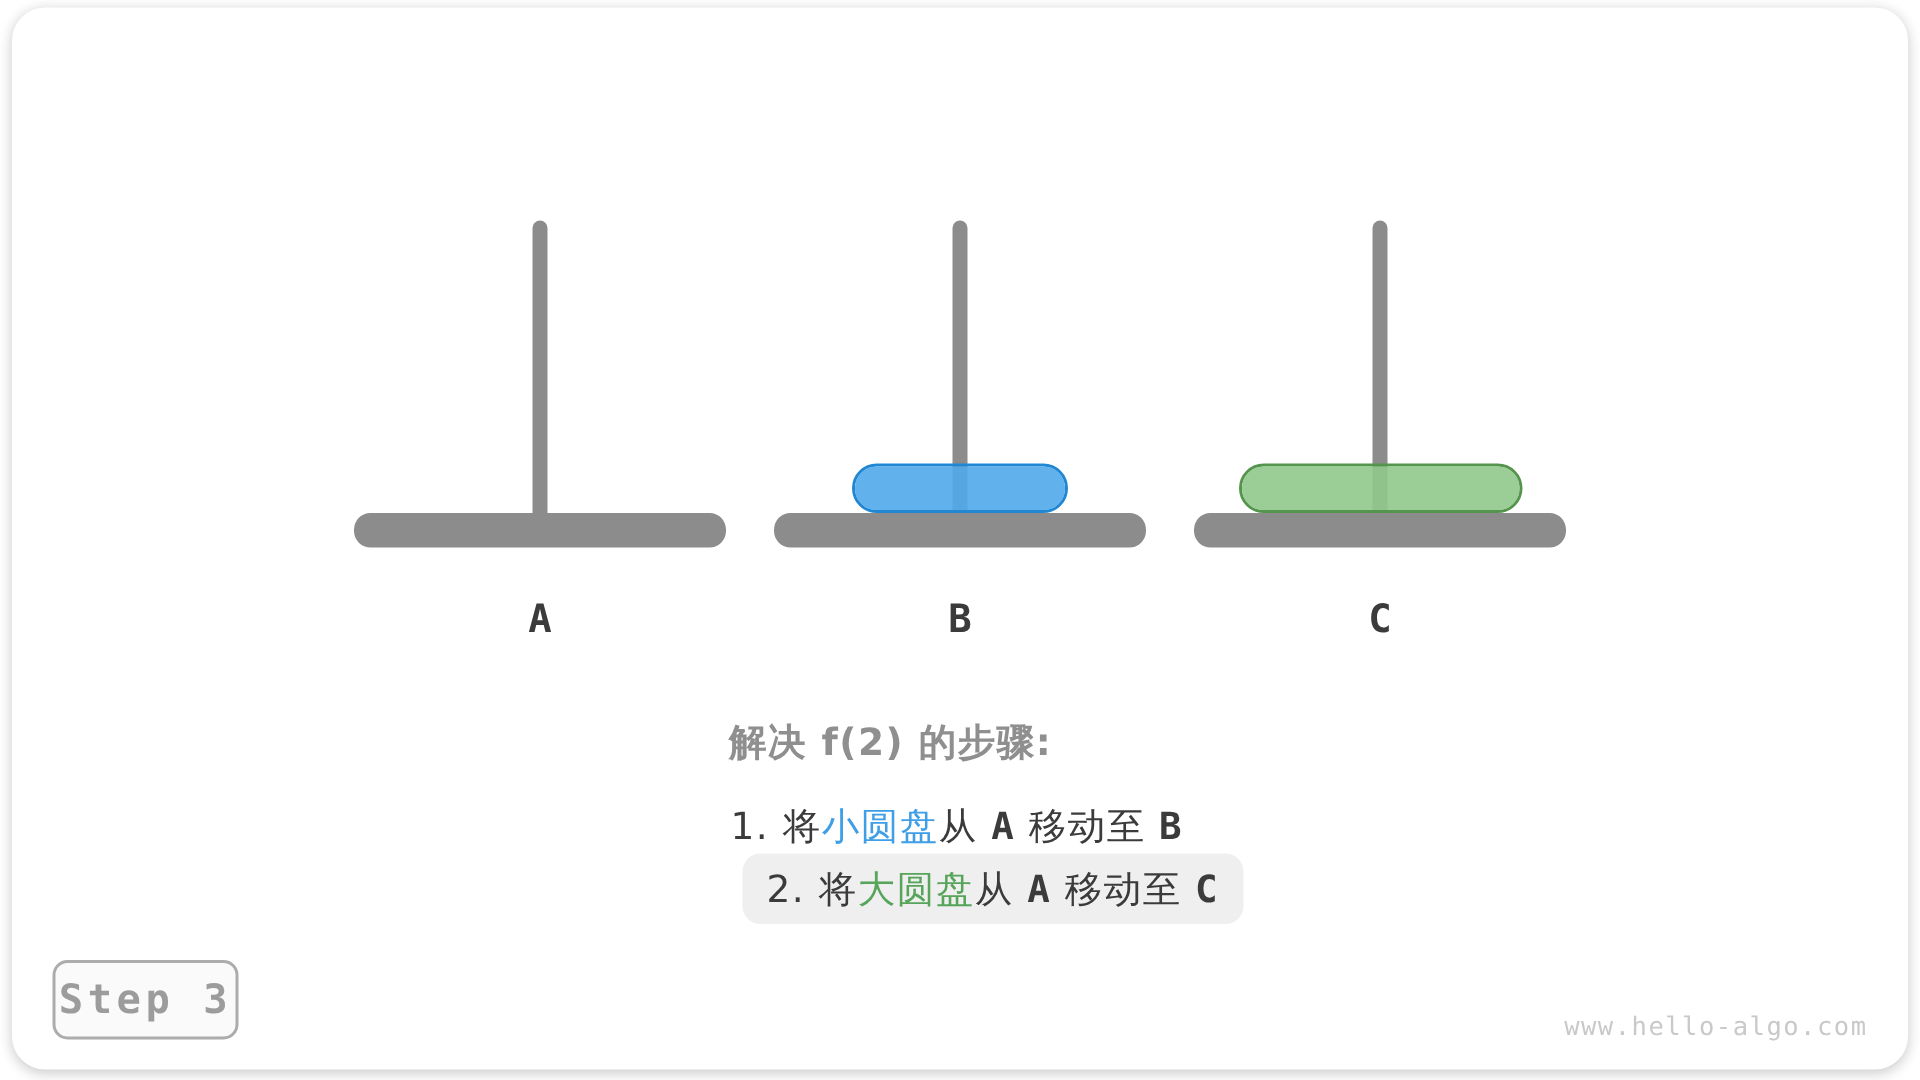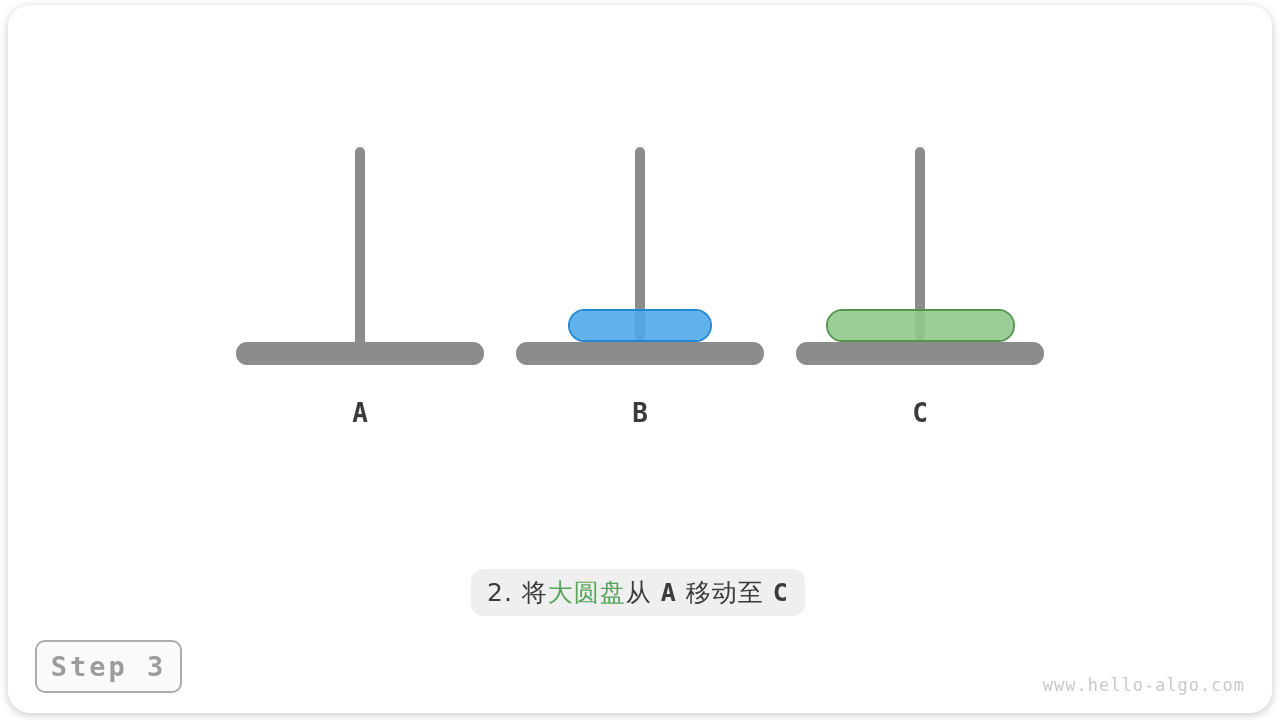--- a/index.html
+++ b/index.html
@@ -93,33 +93,33 @@
   }
   .step-line {
     position: absolute;
     font-size: 25px;
     letter-spacing: 1px;
     color: var(--text-dark, #3B3B3B);
     white-space: pre;
     z-index: 2;
   }
   .step-line-1 { left: 487px; top: 534px; }
-  .step-line-2 { left: 471px; top: 569px; padding: 7px 16px; border-radius: 12px; }
+  .step-line-2 { left: 495px; top: 569px; padding: 7px 16px; border-radius: 12px; }
   .step-line.highlighted { background: var(--highlight-bg, #EFEFEF); }
   .seg-blue  { color: var(--text-blue, #3F9FE6); }
   .seg-green { color: var(--text-green, #57A45B); }
   .seg-latin {
     font-family: "DejaVu Sans Mono", monospace;
     font-weight: bold;
   }
   
   .step-badge {
     position: absolute;
     left: 35px; top: 640px;
-    width: 147px; height: 53px;
+    width: 124px; height: 53px;
     line-height: 49px;
     text-align: center;
     box-sizing: border-box;
     background: var(--badge-bg, #FAFAFA);
     border: 2px solid var(--badge-border, #ACACAC);
     border-radius: 10px;
     font-family: "DejaVu Sans Mono", monospace;
     font-weight: bold;
     font-size: 27px;
     letter-spacing: 3px;
@@ -150,18 +150,20 @@
   <div class="pole pole-b"></div>
   <div class="base base-b"></div>
   <div class="disk blue"></div>
   <div class="peg-label label-b">B</div>
 
   <div class="pole pole-c"></div>
   <div class="base base-c"></div>
   <div class="disk green"></div>
   <div class="peg-label label-c">C</div>
 
+  <div class="steps-heading">解决 f(2) 的步骤:</div>
+  <div class="step-line step-line-1"><span>1. 将</span><span class="seg-blue">小圆盘</span><span>从 </span><span class="seg-latin">A</span><span> 移动至 </span><span class="seg-latin">B</span></div>
   <div class="step-line step-line-2 highlighted"><span>2. 将</span><span class="seg-green">大圆盘</span><span>从 </span><span class="seg-latin">A</span><span> 移动至 </span><span class="seg-latin">C</span></div>
 
   <div class="step-badge">Step 3</div>
 
   <div class="watermark">www.hello-algo.com</div>
 </div>
 
 </body></html>

